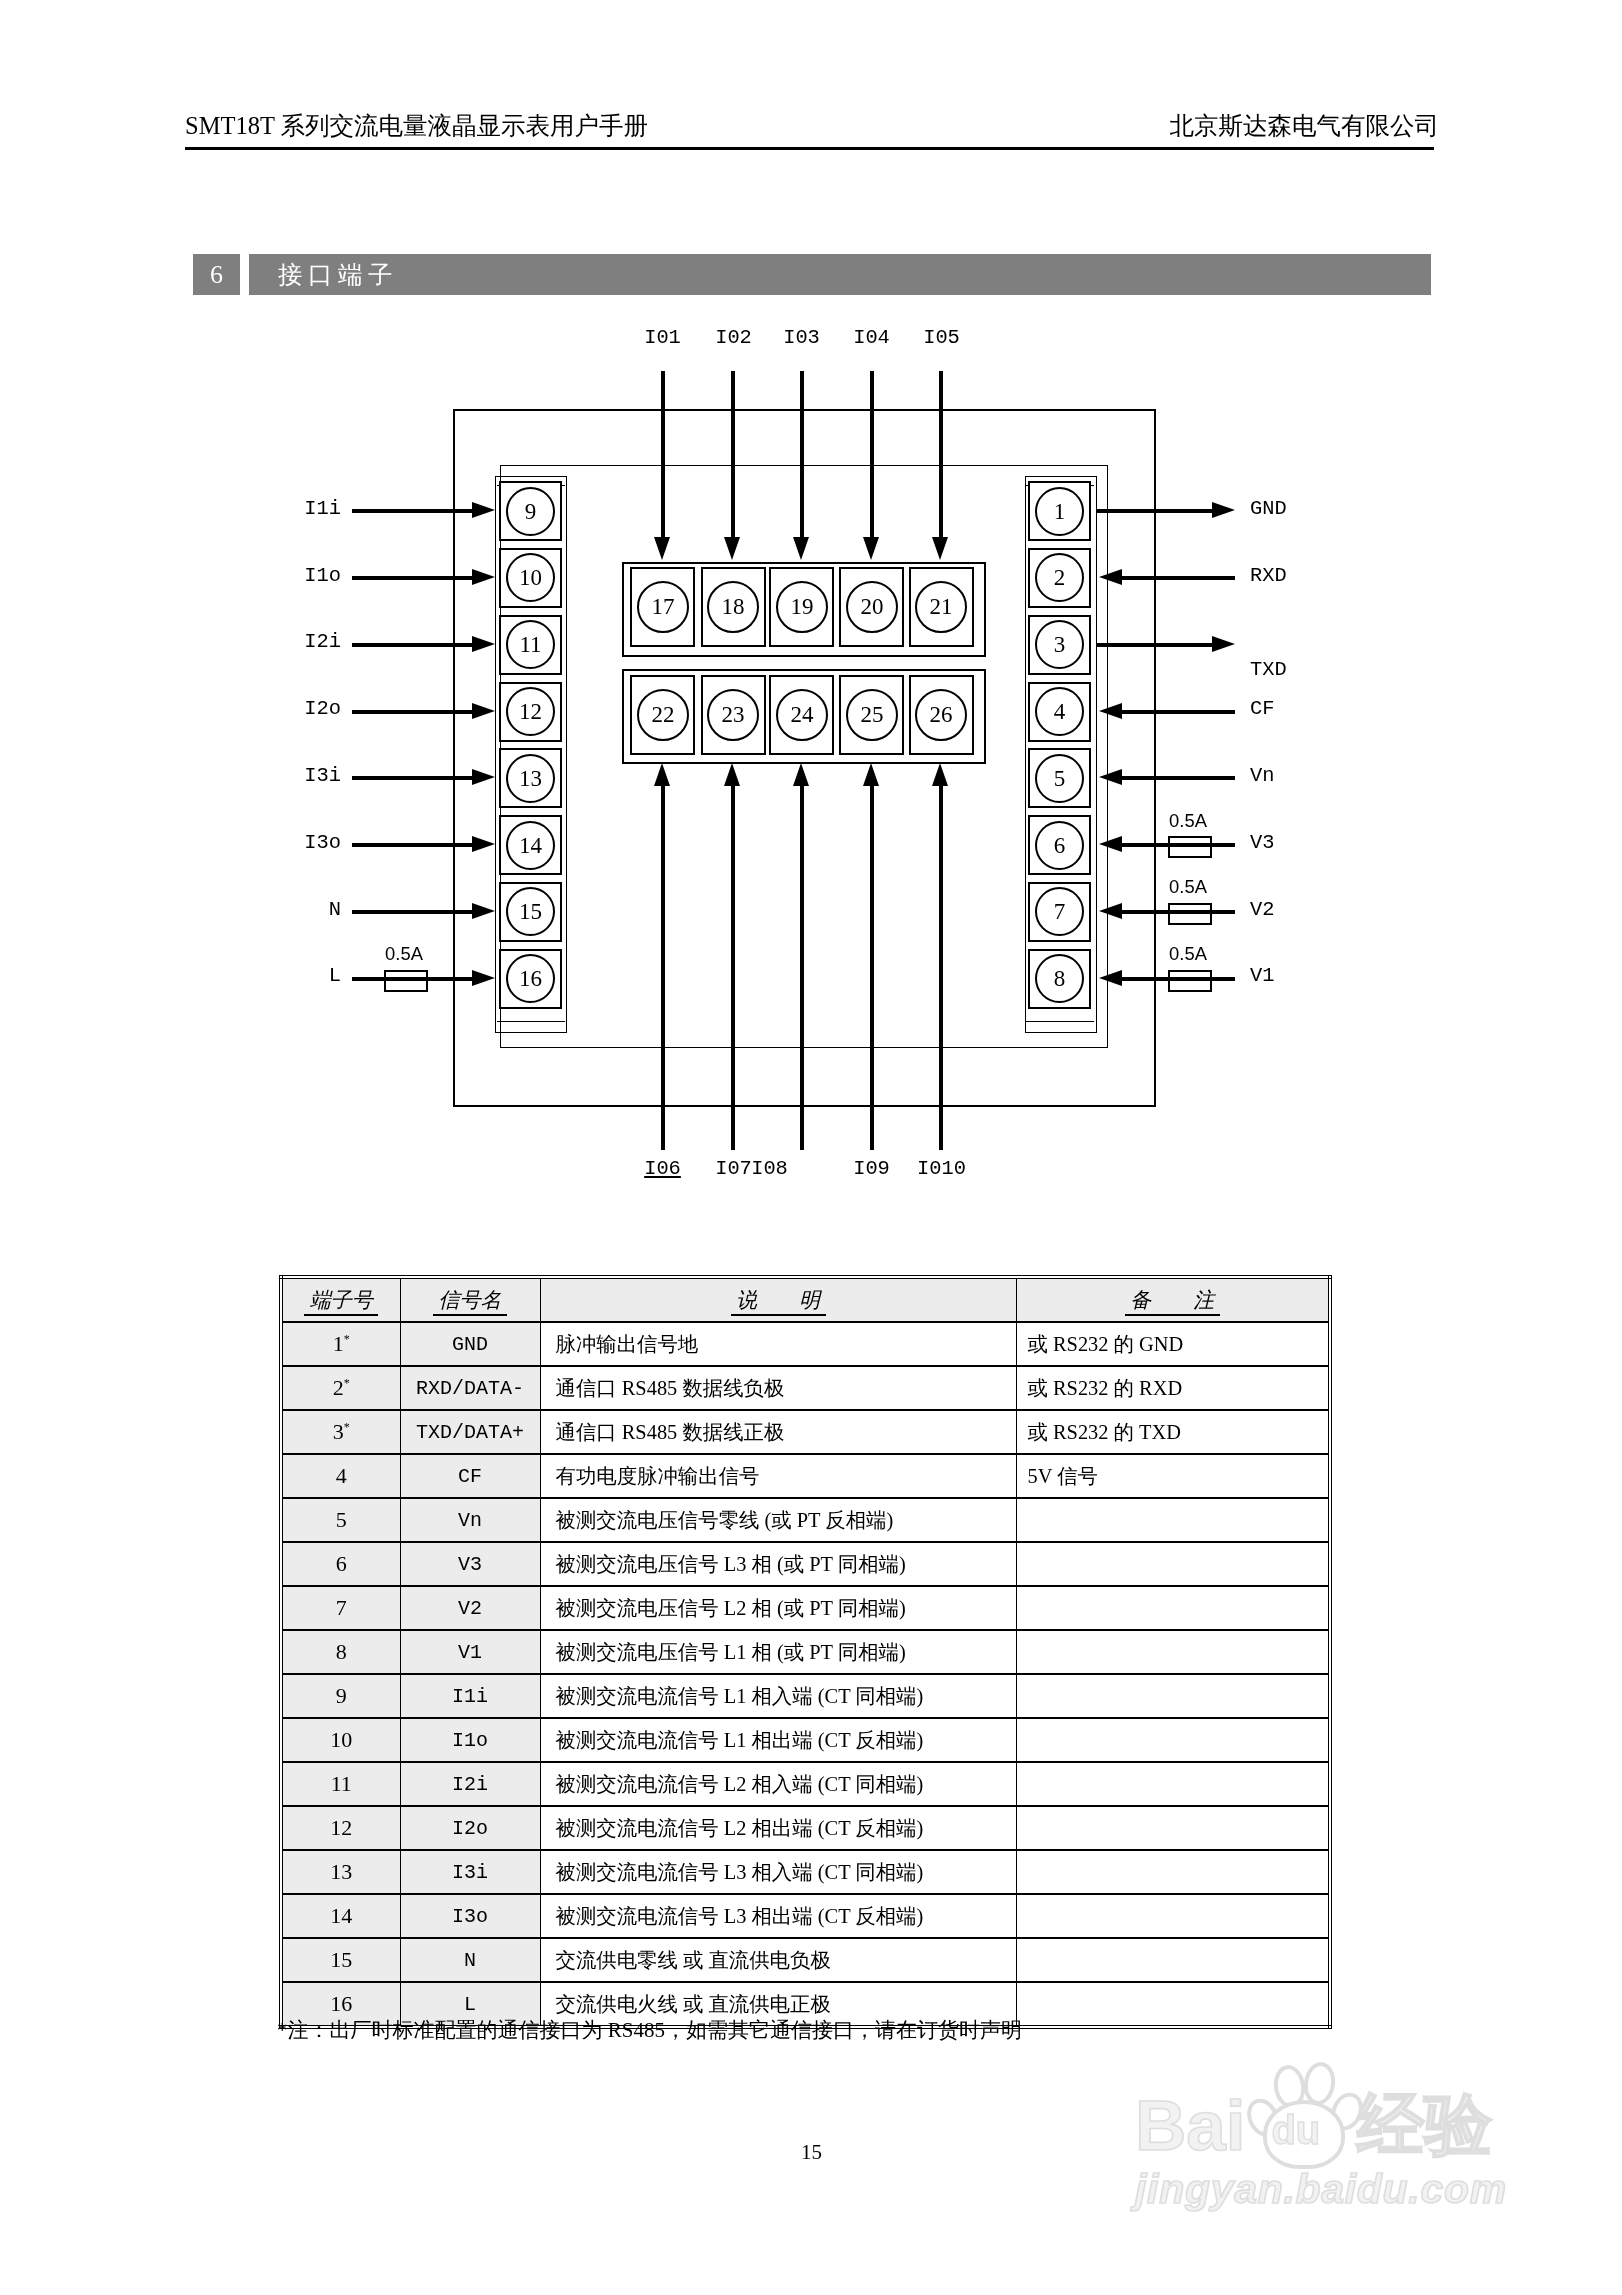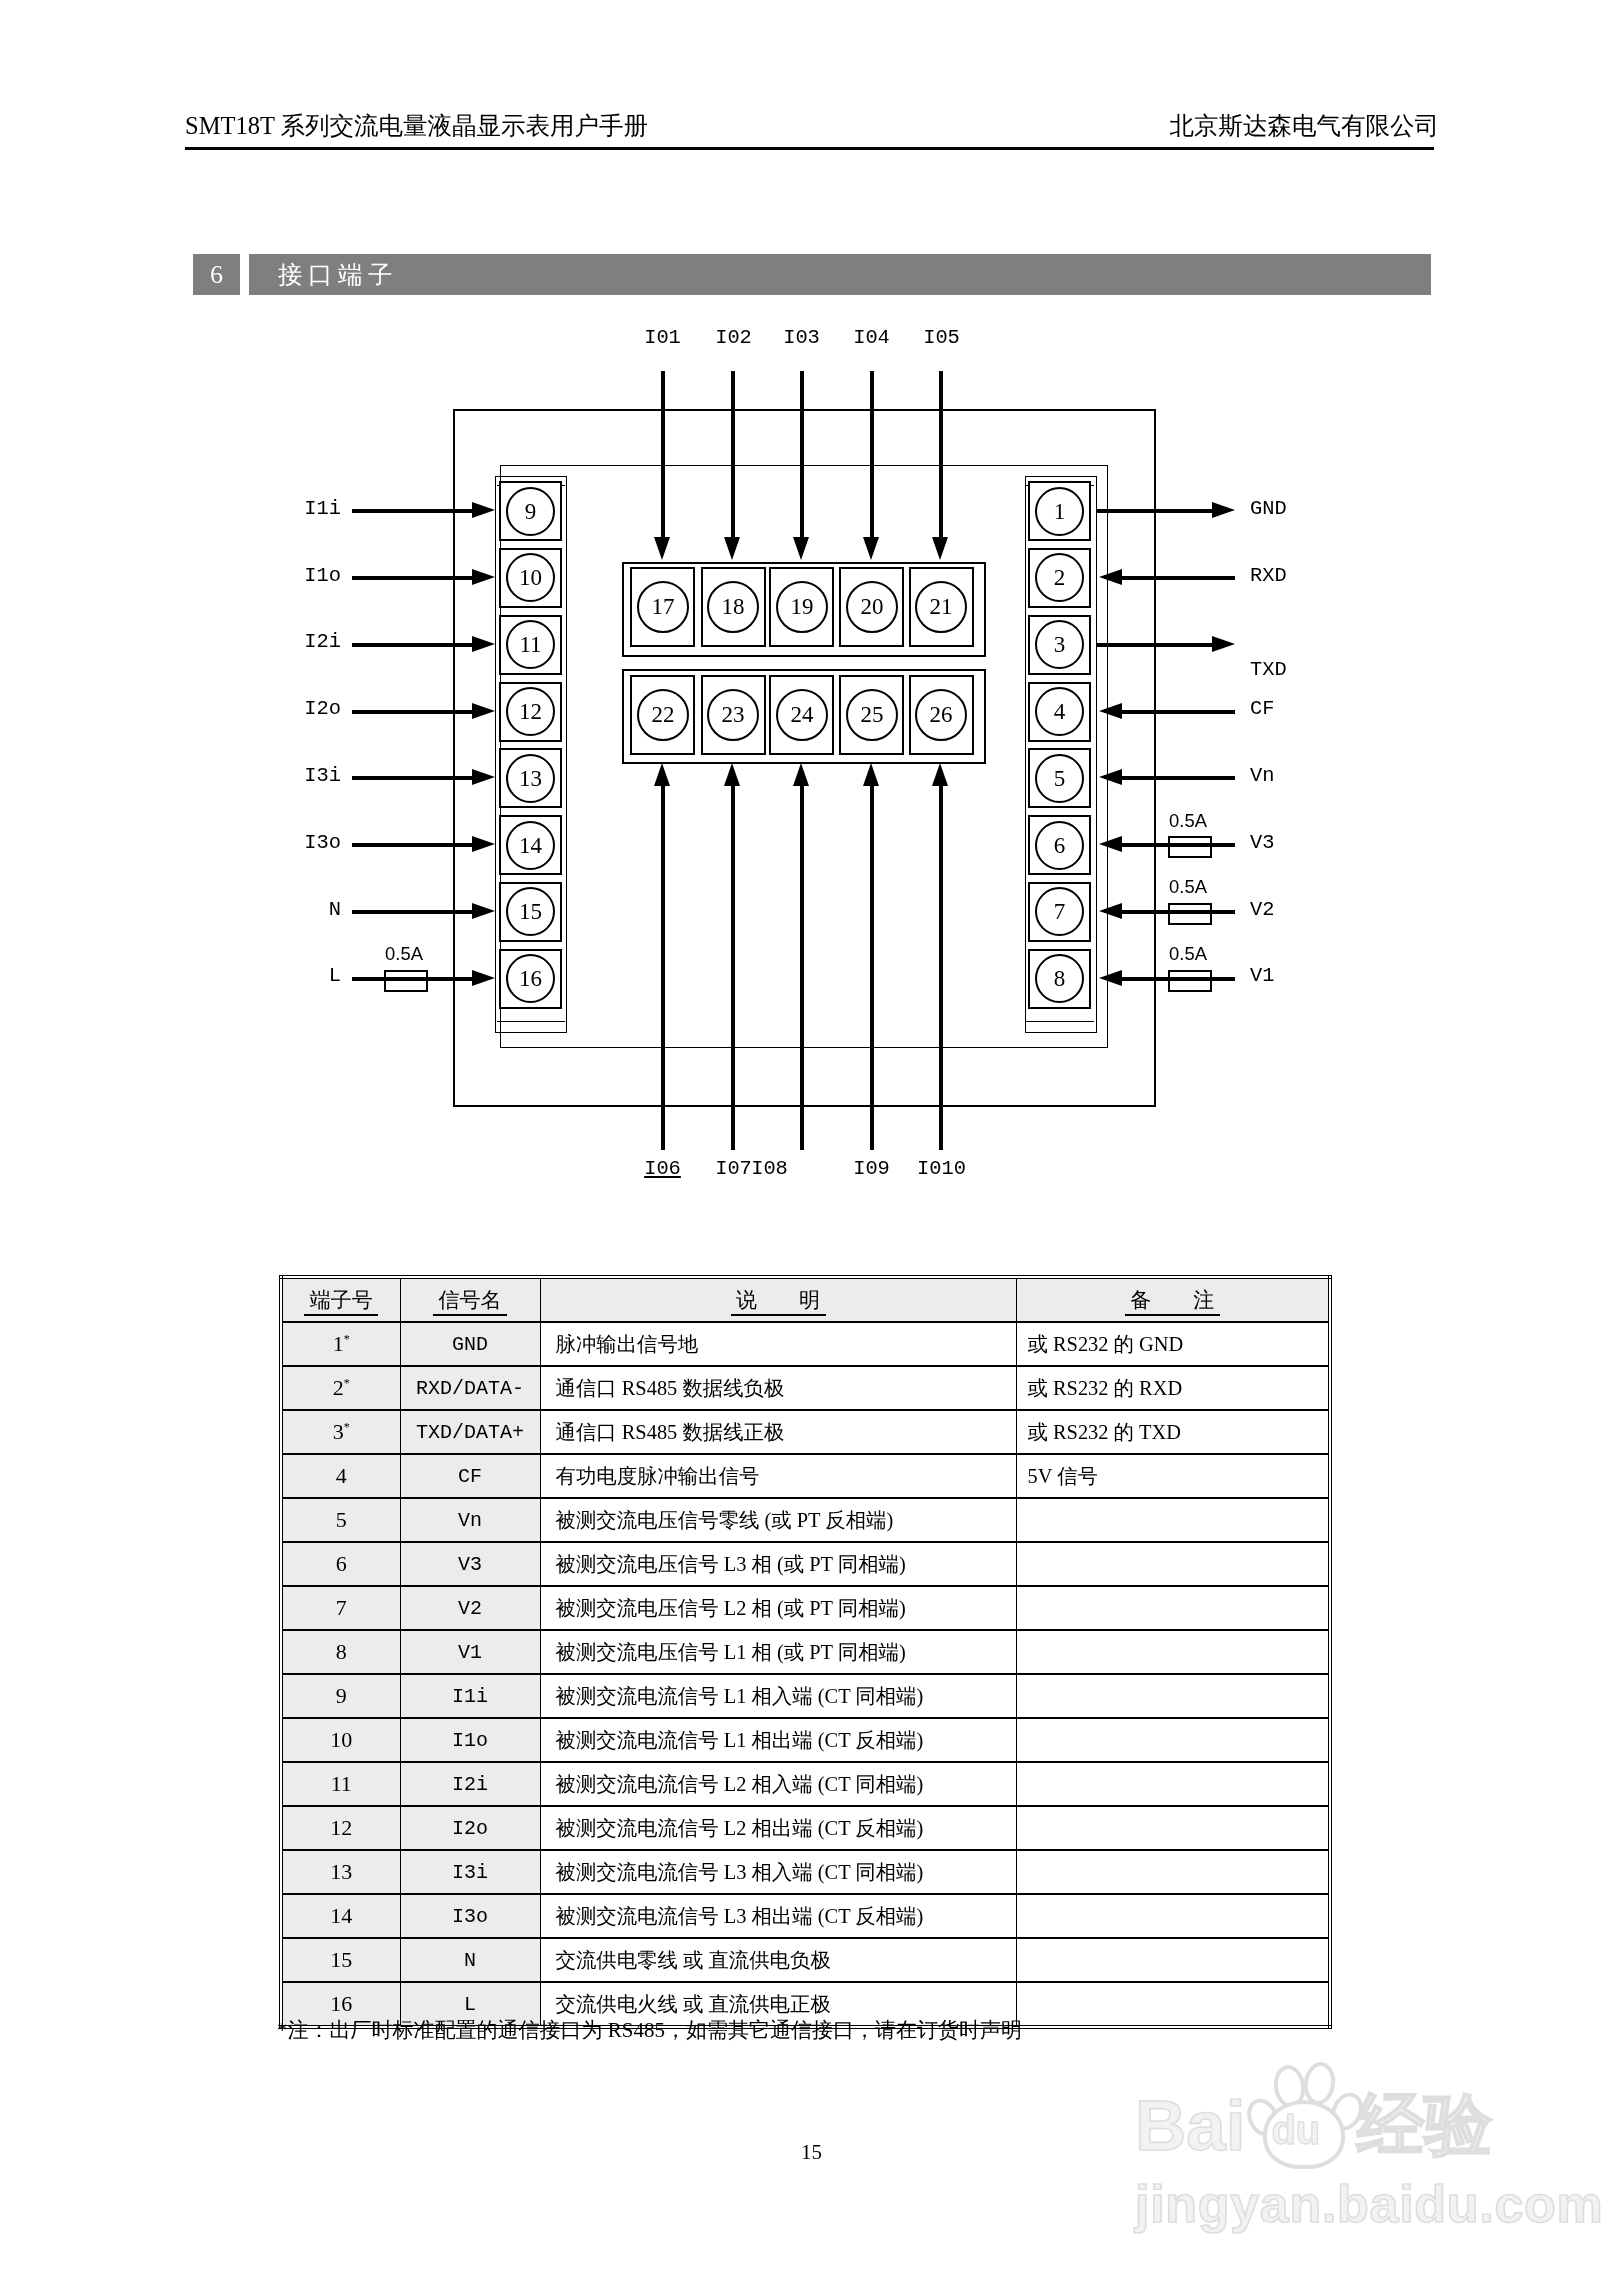--- a/index.html
+++ b/index.html
@@ -23,21 +23,21 @@
   .hrule{position:absolute;background:#000;}
   .secbox{position:absolute;background:#7f7f7f;color:#fff;display:flex;align-items:center;}
   .secnum{justify-content:center;font-size:26px;}
   .sectitle{font-size:24.5px;letter-spacing:5.5px;padding-left:29px;box-sizing:border-box;}
   
   #tablewrap{position:absolute;left:279px;top:1275px;width:1048px;}
   table{border-collapse:collapse;table-layout:fixed;width:1048px;border:4.8px double #000;}
   th,td{border-left:1.4px solid #000;border-right:1.4px solid #000;
         border-top:2.7px solid #000;border-bottom:2.7px solid #000;
         font-size:20.4px;overflow:hidden;}
-  th{height:40px;background:#ececec;font-weight:normal;font-size:21px;}
+  th{height:40px;background:#ececec;font-weight:normal;font-size:21px;font-style:italic;}
   .hdr-underline{border-bottom:2px solid #000;padding:0 5.5px 2px 5.5px;}
   td{height:40px;}
   td.c-num{background:#ececec;text-align:center;font-size:22px;}
   td.c-sig{background:#ececec;text-align:center;
            font-family:"Liberation Mono","DejaVu Sans Mono",monospace;font-size:20px;}
   td.c-desc{background:#fff;text-align:left;padding-left:15px;}
   td.c-note{background:#fff;text-align:left;padding-left:11px;}
   sup{font-size:0.55em;}
   .footnote{position:absolute;left:277px;top:2016px;font-size:21px;white-space:nowrap;}
   .pagenum{position:absolute;left:0;top:2140px;width:1623px;text-align:center;font-size:21px;}
@@ -45,21 +45,21 @@
   #wm{position:absolute;left:1135px;top:2058px;width:477px;
       font-family:"Liberation Sans","DejaVu Sans",sans-serif;color:#f2f2f2;
       -webkit-text-stroke:1.7px #dedede;}
   #wm .brandrow{display:flex;align-items:flex-end;}
   #wm .b-left{font-size:71px;font-weight:bold;line-height:1;}
   #wm .b-right{font-size:68px;font-weight:bold;line-height:1.05;}
   #wm .paw{position:relative;width:108px;height:108px;margin:0 1.4px -5.5px 1.4px;}
   #wm .toe,#wm .pad{position:absolute;border:4.1px solid #dedede;background:#fff;border-radius:50%;}
   #wm .b-du{position:absolute;left:24.5px;top:52px;font-size:40px;font-weight:bold;line-height:1;
             -webkit-text-stroke:1.4px #dedede;}
-  #wm .url{font-size:52px;font-weight:bold;margin-top:13px;letter-spacing:0.7px;}
+  #wm .url{font-size:41px;font-weight:bold;margin-top:5px;letter-spacing:0.7px;font-style:italic;}
 </style>
 </head>
 <body>
 
 <div id="page">
 
   <div class="hdr-text" style="left:185px;top:109px;">SMT18T 系列交流电量液晶显示表用户手册</div>
   <div class="hdr-text" style="right:196px;top:109px;">北京斯达森电气有限公司</div>
   <div class="hrule" style="left:185px;top:147px;width:1249px;height:2.7px;"></div>
 

